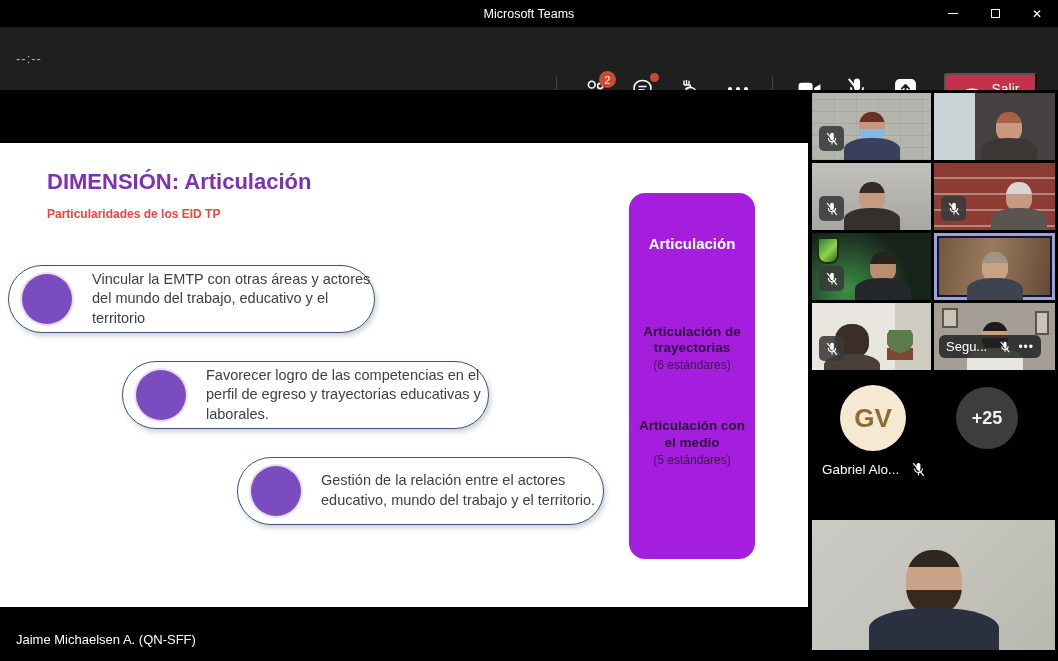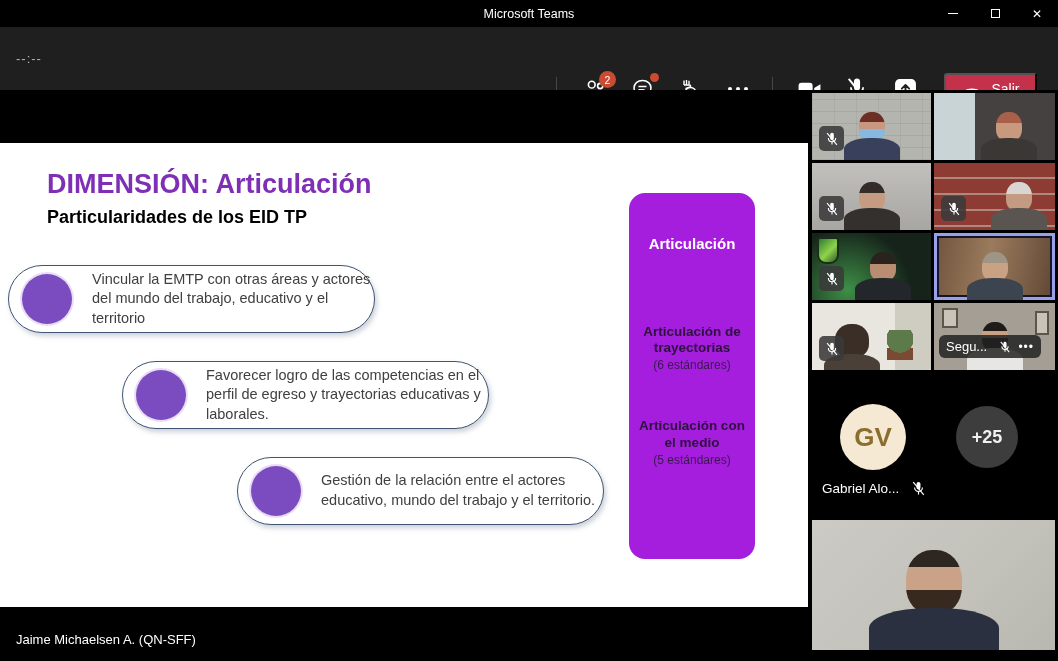--- a/index.html
+++ b/index.html
@@ -23,22 +23,22 @@
   .badge{position:absolute;top:-6px;right:-8px;min-width:17px;height:17px;border-radius:9px;background:#cc4a31;color:#fff;font-size:10.5px;display:flex;align-items:center;justify-content:center;padding:0 3px;}
   .dot-badge{position:absolute;top:-4px;right:-4px;width:9px;height:9px;border-radius:50%;background:#cc4a31;}
   .salir-btn{position:absolute;left:944px;top:46px;width:93px;height:32px;background:#c4314b;border-radius:3px;color:#fff;font-size:14px;display:flex;align-items:center;justify-content:center;gap:8px;}
 
   
   .stage{position:absolute;left:0;top:90px;width:808px;height:571px;background:#000;}
   .slide{position:absolute;left:0;top:53px;width:808px;height:464px;background:#fff;}
   .presenter{position:absolute;left:16px;bottom:14px;color:#fff;font-size:13px;}
 
   
-  .s-title{position:absolute;left:47px;top:26px;color:#7e2fb5;font-size:27px;font-weight:bold;}
-  .s-sub{position:absolute;left:47px;top:64px;color:#000000;font-size:18px;font-weight:bold;}
+  .s-title{position:absolute;left:47px;top:26px;color:#7e2fb5;font-size:22px;font-weight:bold;}
+  .s-sub{position:absolute;left:47px;top:64px;color:#ef4444;font-size:12px;font-weight:bold;}
   .pill{position:absolute;width:367px;height:68px;border:1.6px solid #3f5573;border-radius:34px;background:#fff;box-shadow:2px 3px 5px rgba(110,120,140,.35);display:flex;align-items:center;}
   .pill-dot{width:50px;height:50px;border-radius:50%;background:#7b4cc0;margin-left:13px;flex:0 0 auto;box-shadow:0 0 0 2px #e9ddf5;}
   .pill-text{margin-left:20px;width:322px;color:#404040;font-size:14.5px;line-height:1.35;}
   .pill1{left:8px;top:122px;}
   .pill2{left:122px;top:218px;}
   .pill3{left:237px;top:314px;}
   .panel{position:absolute;left:629px;top:50px;width:126px;height:366px;background:#a51ddd;border-radius:16px;text-align:center;}
   .panel-header{margin-top:42px;color:#fff;font-size:15px;font-weight:bold;}
   .panel-item1{margin-top:72px;}
   .panel-item2{margin-top:46px;}
@@ -86,21 +86,21 @@
   .t7 .person{left:34%;bottom:-8px;}
   .t7 .phd{width:34px;height:34px;background:#3a2e26;}
   .t7 .ptr{background:#4a4038;}
   .plant{position:absolute;right:18px;bottom:10px;width:26px;height:30px;background:radial-gradient(circle at 50% 30%, #5c7a4a 0 55%, transparent 56%),linear-gradient(#00000000 0 60%, #7a4a33 60%);}
   .t8{background:#a49e94;}
   .t8 .phd{background:linear-gradient(#1f1b18 0 30%, #c8a184 30% 52%, #1a1a1a 52% 100%);}
   .t8 .ptr{background:#e8e6e2;}
   .frame{position:absolute;background:#c9c4ba;border:2px solid #5c5548;}
 
   
-  .avatar-area{position:absolute;left:0;top:308px;width:214px;height:120px;}
+  .avatar-area{position:absolute;left:0;top:289px;width:214px;height:120px;}
   .gv-avatar{position:absolute;left:32px;top:6px;width:66px;height:66px;border-radius:50%;background:#f5e9d3;display:flex;align-items:center;justify-content:center;color:#8a6d2f;font-size:26px;font-weight:bold;}
   .overflow-avatar{position:absolute;left:148px;top:8px;width:62px;height:62px;border-radius:50%;background:#3d3d3d;display:flex;align-items:center;justify-content:center;color:#f0f0f0;font-size:18px;font-weight:bold;}
   .gv-name-row{position:absolute;left:14px;top:82px;display:flex;align-items:center;gap:12px;color:#fff;font-size:13.5px;}
 
   
   .self-video{position:absolute;left:4px;top:430px;width:243px;height:130px;background:linear-gradient(135deg,#cbcac5,#c2c1ba 60%,#b8b7b0);overflow:hidden;}
   .self-video .phd{width:56px;height:64px;border-radius:46% 46% 42% 42%;background:linear-gradient(#2e2620 0 26%, #caa287 26% 62%, #38291f 62% 100%);}
   .self-video .ptr{width:130px;height:44px;border-radius:46% 46% 0 0;margin-top:-6px;background:#2a3040;}
 
   svg{display:block;}

